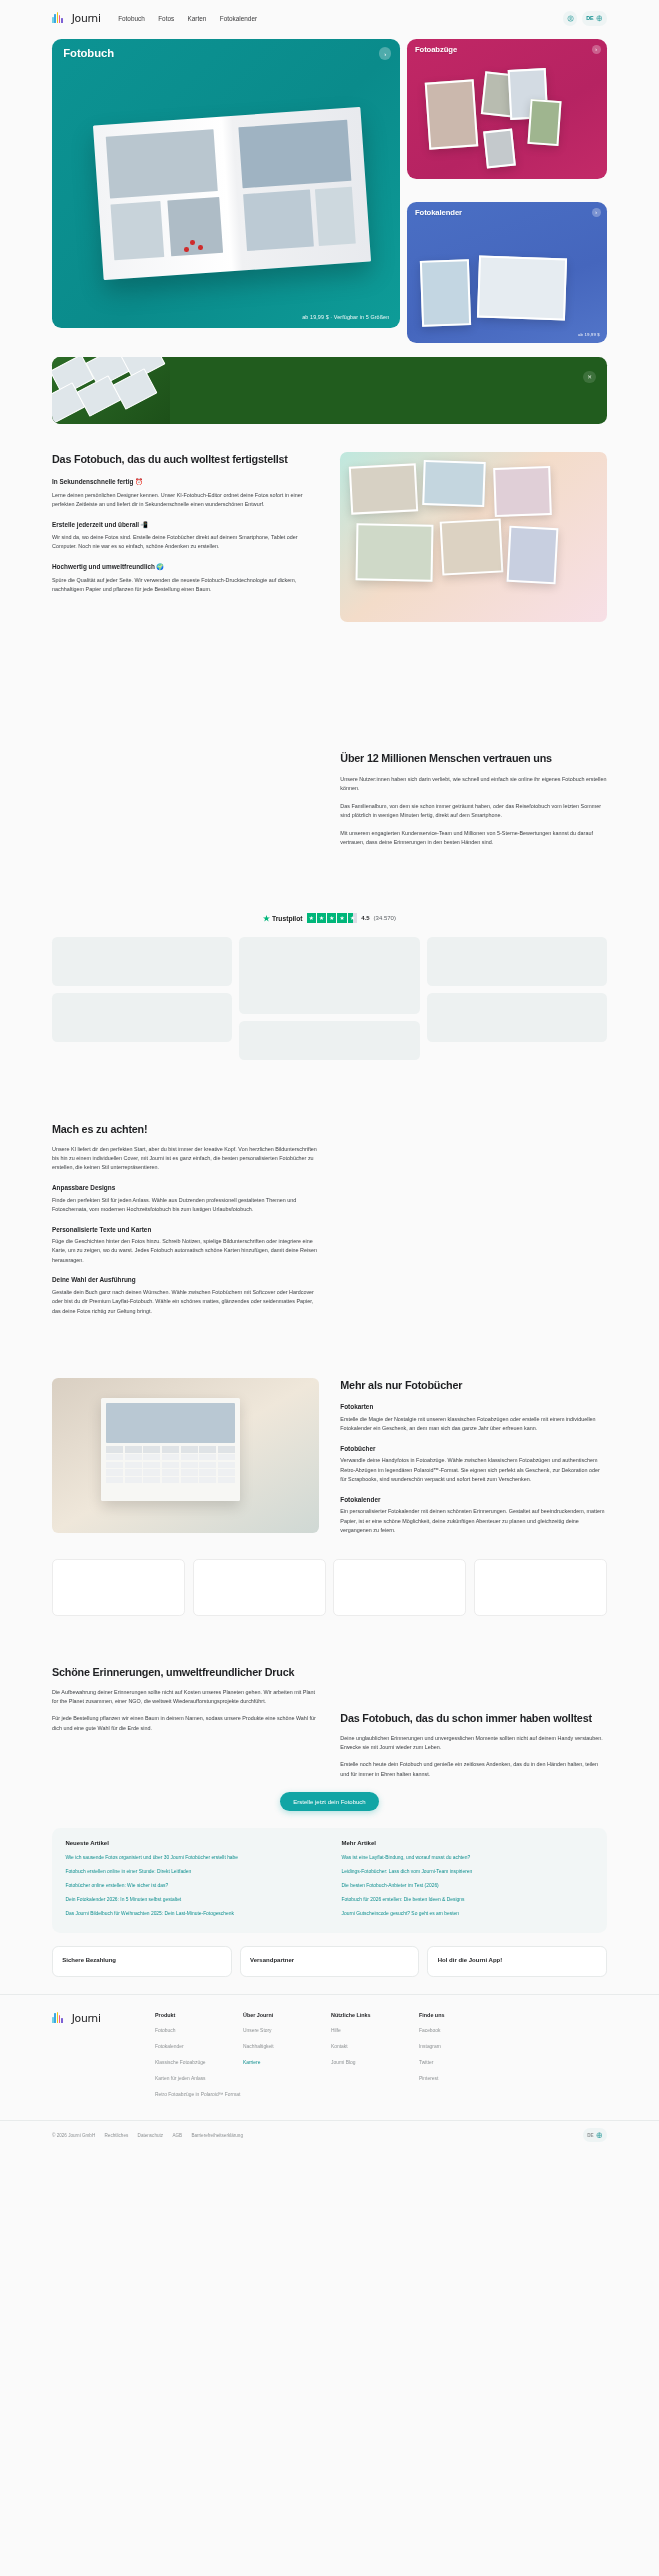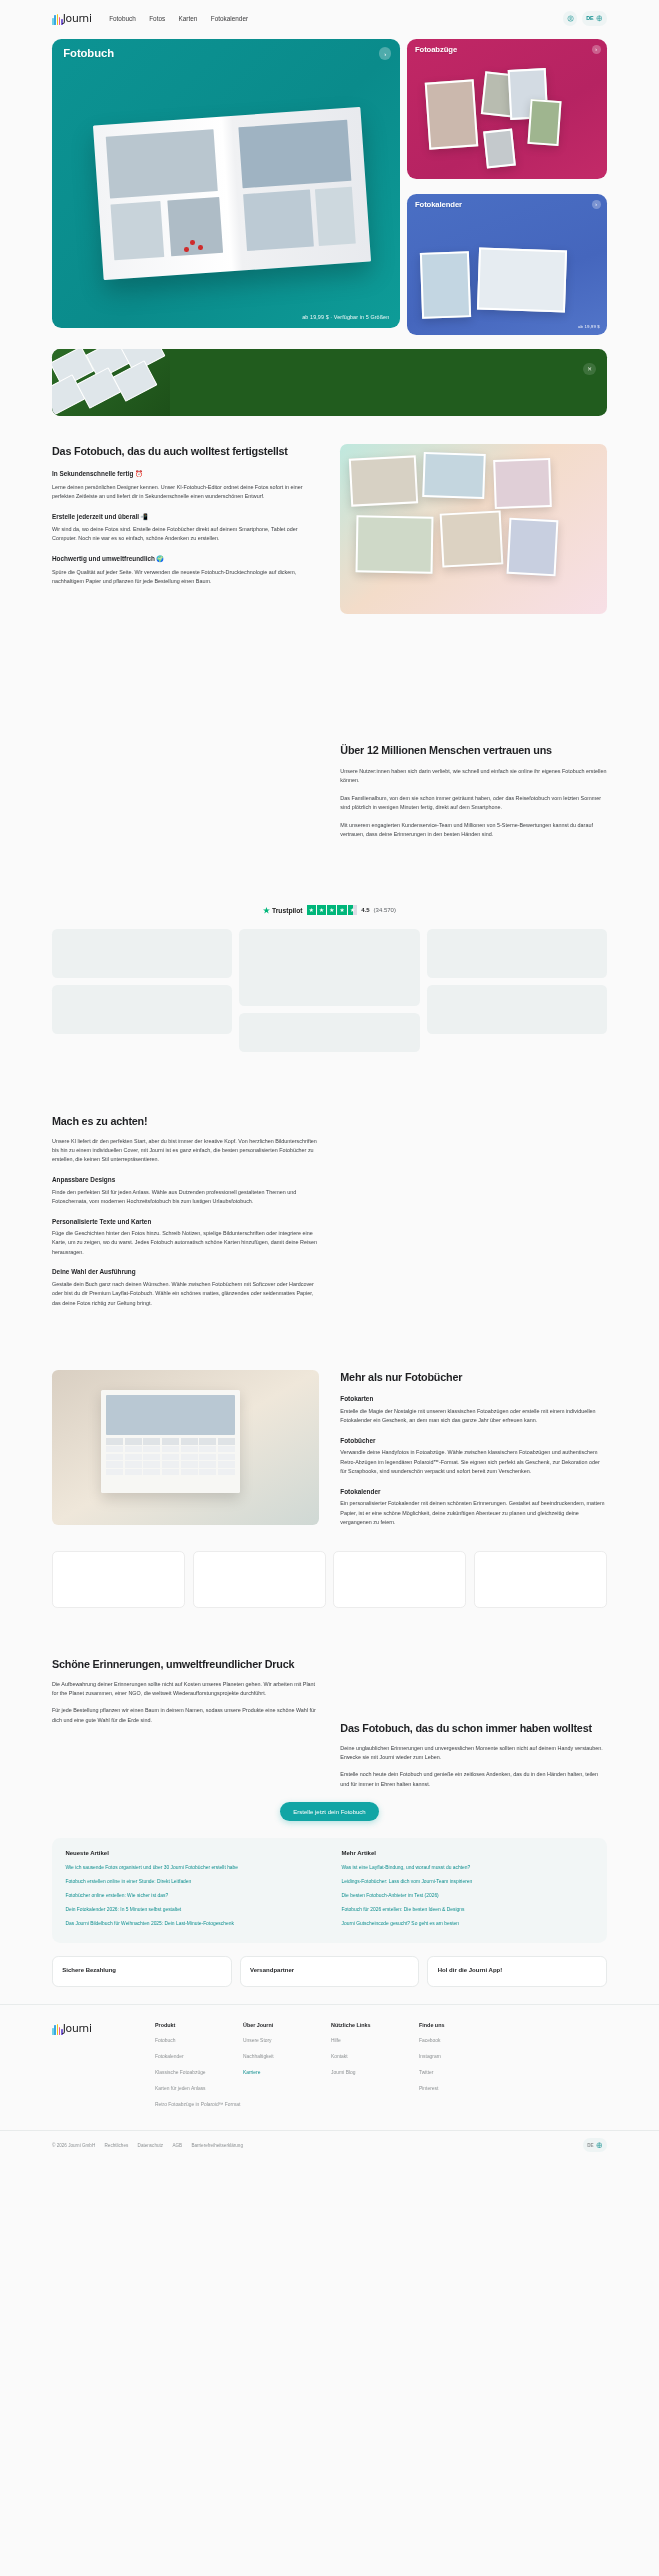--- a/index.html
+++ b/index.html
@@ -14,21 +14,21 @@
   .page { width: 659px; position: relative; overflow: hidden; }
 
   
   .header {
     height: 37px;
     display: flex;
     align-items: center;
     padding: 0 52px 0 52px;
     background: #fafafa;
   }
-  .brand { display: flex; align-items: flex-end; gap: 0; }
+  .brand { display: flex; align-items: flex-start; gap: 9px; }
   .brand-bars { display: flex; align-items: flex-end; gap: 0.8px; height: 11.3px; }
   .brand-bars i { display: block; width: 1.5px; border-radius: 0.5px; }
   .brand-word { font-size: 10.8px; letter-spacing: -0.3px; font-weight: 400; color: #1c1c1e; font-family: "DejaVu Sans", sans-serif; }
   .nav { display: flex; gap: 13.4px; margin-left: 17.5px; }
   .nav a { font-size: 6.4px; color: #3a3a3c; text-decoration: none; }
   .header-right { margin-left: auto; display: flex; align-items: center; gap: 4.1px; }
   .circle-btn {
     width: 14.4px; height: 14.4px; border-radius: 50%;
     background: #eef4f4; display: flex; align-items: center; justify-content: center;
     color: #0e8f8f;
@@ -37,21 +37,21 @@
     height: 14.4px; padding: 0 4.6px; border-radius: 7.2px; background: #eef4f4;
     display: flex; align-items: center; gap: 2.1px; color: #0e8f8f; font-size: 5.4px; font-weight: 700;
   }
 
   
   .hero {
     padding: 2.1px 52px 0 52px;
     display: flex; gap: 7.2px;
   }
   .hero-left { width: 361px; }
-  .hero-right { width: 208px; display: flex; flex-direction: column; gap: 15px; }
+  .hero-right { width: 208px; display: flex; flex-direction: column; gap: 23px; }
   .pcard {
     position: relative; border-radius: 9.3px; overflow: hidden; color: #fff;
   }
   .pcard .ptitle {
     position: absolute; left: 11.3px; top: 8.2px; font-size: 11.3px; font-weight: 600;
     letter-spacing: -0.1px; z-index: 3; text-shadow: 0 0.5px 1.5px rgba(0,0,0,.12);
   }
   .pcard.small .ptitle { font-size: 7.7px; left: 8.2px; top: 6.2px; }
   .chev {
     position: absolute; right: 8.2px; top: 8.2px; width: 12.4px; height: 12.4px; border-radius: 50%;
@@ -417,21 +417,21 @@
   </div>
 
   <div class="sec" style="padding-top:49px">
     <div class="twocol">
       <div class="col">
         <h2 class="big">Schöne Erinnerungen, umweltfreundlicher Druck</h2>
         <p class="body" style="margin-top:8.2px">Die Aufbewahrung deiner Erinnerungen sollte nicht auf Kosten unseres Planeten gehen. Wir arbeiten mit Plant for the Planet zusammen, einer NGO, die weltweit Wiederaufforstungsprojekte durchführt.</p>
         <p class="body" style="margin-top:8.2px">Für jede Bestellung pflanzen wir einen Baum in deinem Namen, sodass unsere Produkte eine schöne Wahl für dich und eine gute Wahl für die Erde sind.</p>
       </div>
       <div class="col">
-        <h2 class="big" style="margin-top:64px">Das Fotobuch, das du schon immer haben wolltest</h2>
+        <h2 class="big" style="margin-top:46px">Das Fotobuch, das du schon immer haben wolltest</h2>
         <p class="body" style="margin-top:8.2px">Deine unglaublichen Erinnerungen und unvergesslichen Momente sollten nicht auf deinem Handy verstauben. Erwecke sie mit Journi wieder zum Leben.</p>
         <p class="body" style="margin-top:8.2px">Erstelle noch heute dein Fotobuch und genieße ein zeitloses Andenken, das du in den Händen halten, teilen und für immer in Ehren halten kannst.</p>
       </div>
     </div>
     <div class="cta-wrap">
       <button class="cta">Erstelle jetzt dein Fotobuch</button>
     </div>
   </div>
 
   <div class="sec">

